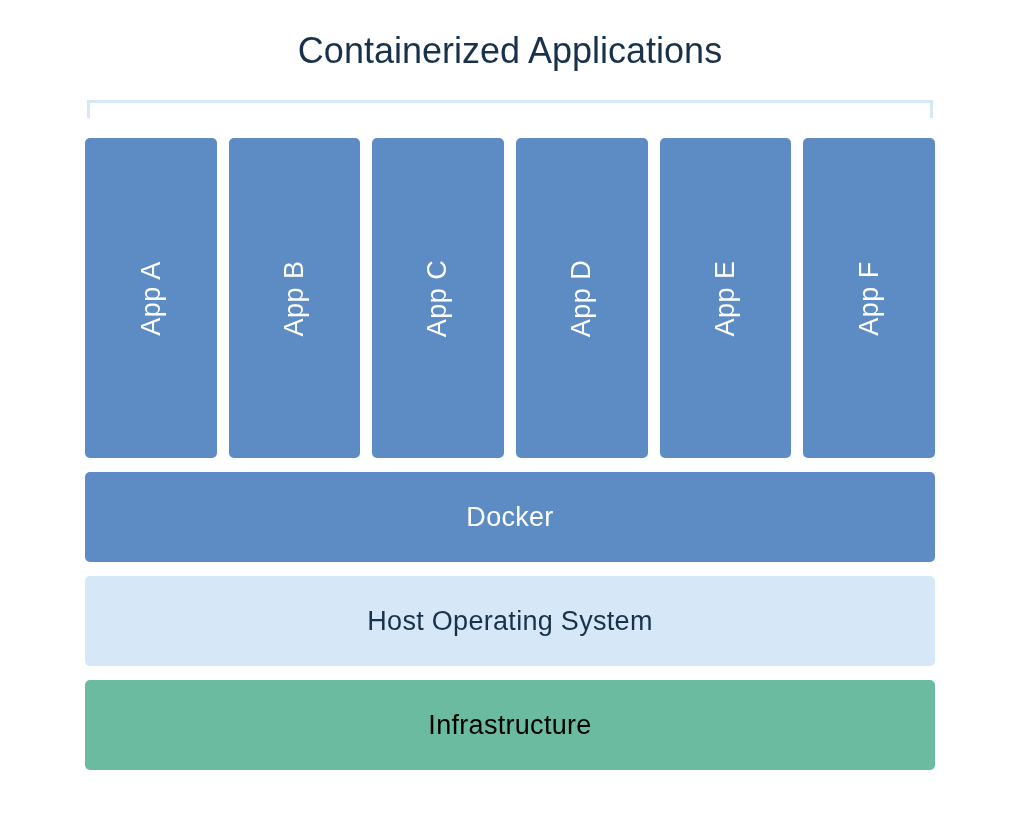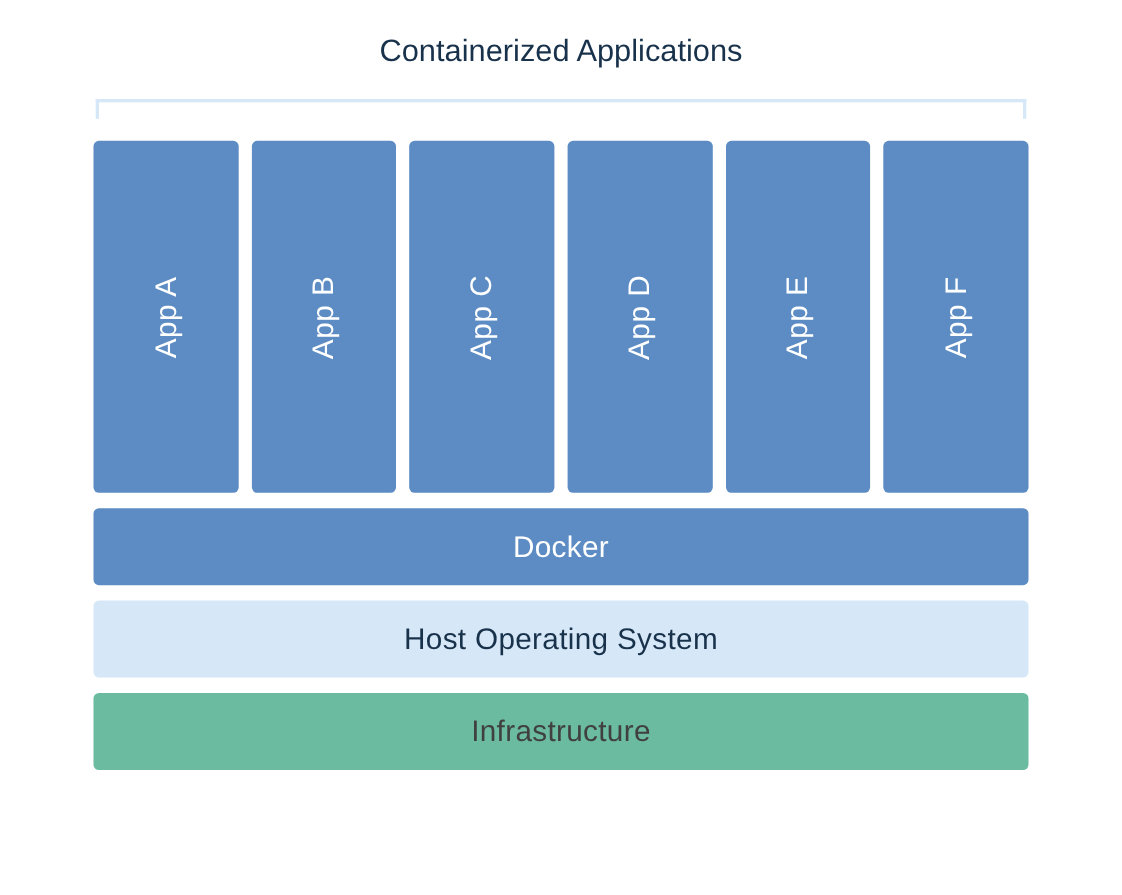--- a/index.html
+++ b/index.html
@@ -10,21 +10,21 @@
     body {
       width: 1020px;
       height: 814px;
       background: #ffffff;
       font-family: -apple-system, BlinkMacSystemFont, "Segoe UI", Helvetica, Arial, sans-serif;
       padding: 30px 85px 40px 85px;
       display: flex;
       flex-direction: column;
     }
     .title {
-      font-size: 28px;
+      font-size: 36px;
       font-weight: 400;
       color: #19324b;
       text-align: center;
       margin-bottom: 28px;
     }
     .bracket {
       height: 18px;
       border-top: 3px solid #d6e8f7;
       border-left: 3px solid #d6e8f7;
       border-right: 3px solid #d6e8f7;
@@ -46,21 +46,21 @@
     }
     .app-label {
       transform: rotate(-90deg);
       color: #ffffff;
       font-size: 27px;
       font-weight: 300;
       white-space: nowrap;
       letter-spacing: 0.5px;
     }
     .layer {
-      height: 70px;
+      height: 90px;
       border-radius: 5px;
       display: flex;
       align-items: center;
       justify-content: center;
       font-size: 27px;
       font-weight: 300;
       margin-bottom: 14px;
       letter-spacing: 0.3px;
     }
     .layer:last-child {
@@ -70,21 +70,21 @@
       background: #5c8cc3;
       color: #ffffff;
     }
     .layer-host {
       background: #d6e8f7;
       color: #19324b;
       text-align: right;
     }
     .layer-infra {
       background: #6bbba1;
-      color: #404040;
+      color: #000000;
     }
   </style>
 </head>
 <body>
 
 <div class="title">Containerized Applications</div>
 
 <div class="bracket"></div>
 
 <div class="apps-row">

